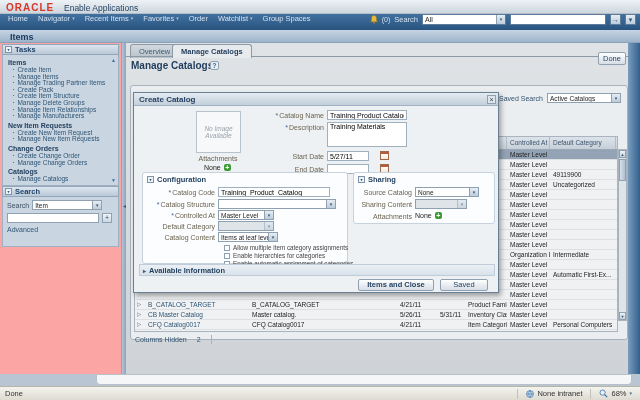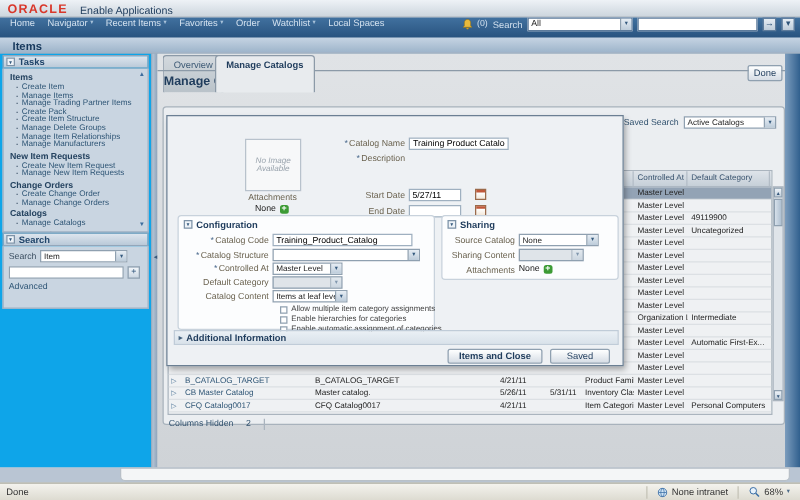--- a/index.html
+++ b/index.html
@@ -25,21 +25,21 @@
 .nav-search-label{color:#d3e1ef;font-size:7.5px}
 .nav-select{width:84px;height:11px;background:#fff;border:1px solid #5d7folkb;border:1px solid #5d7b9b;display:flex;align-items:center;font-size:7px}
 .nav-select .sel-text{flex:1;padding-left:2px}
 .dd{width:9px;height:100%;background:linear-gradient(#e6edf4,#bdccda);border-left:1px solid #8fa0b0;text-align:center;color:#355a7e;font-size:5px;line-height:9px;cursor:pointer}
 .nav-input{width:96px;height:11px;border:1px solid #5d7b9b;font-size:7px;padding:0 2px;background:#fff}
 .sq-btn{width:11px;height:11px;background:linear-gradient(#e6edf4,#bdccda);border:1px solid #5d7b9b;font-size:7px;line-height:9px;text-align:center;color:#2d5379;cursor:pointer}
 
 #titleband{left:0;top:30px;width:640px;height:13px;background:linear-gradient(#c6d4e3,#9db4ca);border-bottom:1px solid #8ba2b9}
 #page-title{position:absolute;left:10px;top:2px;font-size:9px;font-weight:bold;color:#17395d}
 
-#sidebar{left:0;top:43px;width:121px;height:331px;background:#0ea5e9}
+#sidebar{left:0;top:43px;width:121px;height:331px;background:#fca5a5}
 .sb-header{position:absolute;left:2px;width:117px;height:11px;background:linear-gradient(#dde5ee,#bac9d8);border:1px solid #93a6ba;display:flex;align-items:center;gap:3px;padding-left:2px;font-size:7.5px;font-weight:bold;color:#21456a;cursor:pointer}
 .twisty{width:7px;height:7px;border:1px solid #7e93a8;background:#eef3f8;font-size:4px;line-height:6px;text-align:center;color:#355a7e}
 #tasks-panel{position:absolute;left:2px;top:12px;width:117px;height:131px;background:#c9d5e1;border:1px solid #9fb0c2;border-top:none;overflow:hidden;padding:2px 8px 0 5px}
 .sb-sec{font-size:7px;font-weight:bold;color:#24425f;margin:2px 0 1px 0}
 .sb-row{display:flex;align-items:center;gap:3px;padding-left:5px;line-height:6.6px;height:6.6px}
 .sb-bullet{font-size:4px;color:#53677c}
 .sb-link{font-size:6.5px;color:#2e5575;cursor:pointer;white-space:nowrap}
 .scroll-ar{position:absolute;right:2px;font-size:5px;color:#3c6d9e;cursor:pointer}
 #search-panel{position:absolute;left:2px;top:154px;width:117px;height:50px;background:#c9d5e1;border:1px solid #9fb0c2;border-top:none;padding:3px 4px}
 .sp-row{display:flex;align-items:center;gap:3px;margin-bottom:3px}
@@ -47,21 +47,21 @@
 .sel-box{background:#fff;border:1px solid #8fa0b0;height:10px;display:flex;align-items:center;font-size:6.5px}
 .sel-box .sel-text{flex:1;padding-left:2px;white-space:nowrap;overflow:hidden}
 .sp-input{width:92px;height:10px;border:1px solid #8fa0b0;background:#fff;font-size:7px;padding:0 2px}
 .plus-btn{width:10px;height:10px;background:linear-gradient(#f2f6fa,#ccd7e2);border:1px solid #8fa0b0;font-size:7px;line-height:8px;text-align:center;color:#2d5379;cursor:pointer}
 .adv-link{font-size:7px;color:#2e5575;cursor:pointer}
 #splitter{left:121px;top:43px;width:5px;height:331px;background:linear-gradient(90deg,#b5c5d6,#8da3ba);border-left:1px solid #90a5bb}
 #splitter-handle{position:absolute;left:0;top:160px;font-size:5px;color:#39587a}
 
 #content-bg{left:126px;top:43px;width:502px;height:331px;background:linear-gradient(#e0e3e6,#cfd3d7)}
 #bluestrip{left:628px;top:43px;width:12px;height:331px;background:linear-gradient(90deg,#7b9cbd,#31608e)}
-.tab{position:absolute;top:44px;height:30px;border:1px solid #8c9aa8;border-bottom:none;border-radius:3px 3px 0 0;font-size:7.5px;padding:2px 8px 0 8px;cursor:pointer}
+.tab{position:absolute;top:44px;height:14px;border:1px solid #8c9aa8;border-bottom:none;border-radius:3px 3px 0 0;font-size:7.5px;padding:2px 8px 0 8px;cursor:pointer}
 .tab-inactive{background:linear-gradient(#d3d9de,#b9c2c9);color:#3d5a75}
 .tab-active{background:#e8ebee;color:#1f3c5c;font-weight:bold}
 #tabline{left:126px;top:56px;width:502px;height:1px;background:#8c9aa8}
 #content-title{left:131px;top:60px;font-size:10px;font-weight:bold;color:#1f3c5c}
 .help-icon{position:absolute;left:210px;top:61px;width:9px;height:9px;border:1px solid #8fa0b0;border-radius:2px;background:#e8eef4;color:#46668a;font-size:7px;font-weight:bold;line-height:8px;text-align:center;cursor:pointer}
 .btn{background:linear-gradient(#feffff,#d6dde5);border:1px solid #8fa0b0;border-radius:2px;color:#1f3c5c;font-size:7.5px;text-align:center;cursor:pointer;font-family:"Liberation Sans",sans-serif}
 #done-btn{position:absolute;left:598px;top:52px;width:28px;height:13px;line-height:11px}
 #panel{left:130px;top:85px;width:498px;height:255px;background:#ebeef1;border:1px solid #a8b2bc;border-radius:3px}
 #saved-search{position:absolute;right:6px;top:7px;display:flex;align-items:center;gap:4px}
 .ss-label{font-size:7px;color:#33536f}
@@ -127,21 +127,21 @@
 </div>
 
 <div class="abs" id="navbar">
   <div id="nav-items">
       <span class="nav-item">Home</span>
       <span class="nav-item">Navigator<span class="caret">▾</span></span>
       <span class="nav-item">Recent Items<span class="caret">▾</span></span>
       <span class="nav-item">Favorites<span class="caret">▾</span></span>
       <span class="nav-item">Order</span>
       <span class="nav-item">Watchlist<span class="caret">▾</span></span>
-      <span class="nav-item">Local Spaces</span>
+      <span class="nav-item">Group Spaces</span>
     </div>
   <div id="nav-right">
     <svg width="8" height="9" viewBox="0 0 8 9">
         <path d="M4 0.5 C2.3 0.5 1.5 1.8 1.5 3.2 L1.5 5.5 L0.5 6.8 L7.5 6.8 L6.5 5.5 L6.5 3.2 C6.5 1.8 5.7 0.5 4 0.5 Z M3 7.3 a1 1 0 0 0 2 0 Z" fill="#e8b93c" stroke="#9a7618" stroke-width="0.5"></path>
       </svg>
     <span class="alert-count">(0)</span>
     <span class="nav-search-label">Search</span>
     <div class="nav-select">
       <span class="sel-text">All</span>
       <span class="dd">▾</span>
@@ -488,32 +488,37 @@
     <svg width="9" height="9" viewBox="0 0 9 9">
         <circle cx="3.6" cy="3.6" r="2.6" fill="#e8f2fb" stroke="#3a6ea5" stroke-width="0.8"></circle>
         <line x1="5.6" y1="5.6" x2="8.2" y2="8.2" stroke="#3a6ea5" stroke-width="1.2"></line>
       </svg>
     <span>68%</span>
     <span class="caret">▾</span>
   </div>
 </div>
 
 <div class="abs" id="dialog">
+  <div id="dlg-titlebar">
+    <span id="dlg-title">Create Catalog</span>
+    <div id="dlg-close">×</div>
+  </div>
 
   <div id="img-box">No Image Available</div>
   <div class="dlg-label" style="left:58px;top:62px;width:52px;text-align:center">Attachments</div>
   <div class="abs" style="left:70px;top:71px;display:flex;align-items:center;gap:3px">
     <span class="dlg-value">None</span>
     <span class="green-plus">+</span>
   </div>
 
   <div class="dlg-label" style="left:118px;top:19px;width:72px"><span class="req">*</span><span>Catalog Name</span></div>
   <input class="dlg-input" style="left: 193px; top: 17px; width: 80px;" value="Training Product Catalog">
 
   <div class="dlg-label" style="left:118px;top:31px;width:72px"><span class="req">*</span><span>Description</span></div>
+  <textarea class="dlg-input" style="left: 193px; top: 29px; width: 80px; height: 25px; resize: none;">Training Materials</textarea>
 
   <div class="dlg-label" style="left:118px;top:60px;width:72px">Start Date</div>
   <input class="dlg-input" style="left: 193px; top: 58px; width: 42px;" value="5/27/11">
   <div class="cal" style="left:246px;top:58px"></div>
 
   <div class="dlg-label" style="left:118px;top:73px;width:72px">End Date</div>
   <input class="dlg-input" style="left: 193px; top: 71px; width: 42px;">
   <div class="cal" style="left:246px;top:71px"></div>
 
   <div class="section-box" style="left:8px;top:79px;width:206px;height:92px">
@@ -581,18 +586,18 @@
     </div>
     <div class="dlg-label" style="left:2px;top:40px;width:56px">Attachments</div>
     <div class="abs" style="left:61px;top:39px;display:flex;align-items:center;gap:3px">
       <span class="dlg-value">None</span>
       <span class="green-plus">+</span>
     </div>
   </div>
 
   <div id="addl-band">
     <span class="expand-tri">▸</span>
-    <span>Additional Information</span>
+    <span>Available Information</span>
   </div>
 
   <button class="btn" id="dlg-save">Items and Close</button>
   <button class="btn" id="dlg-cancel">Saved</button>
 </div>
 
 </body></html>

